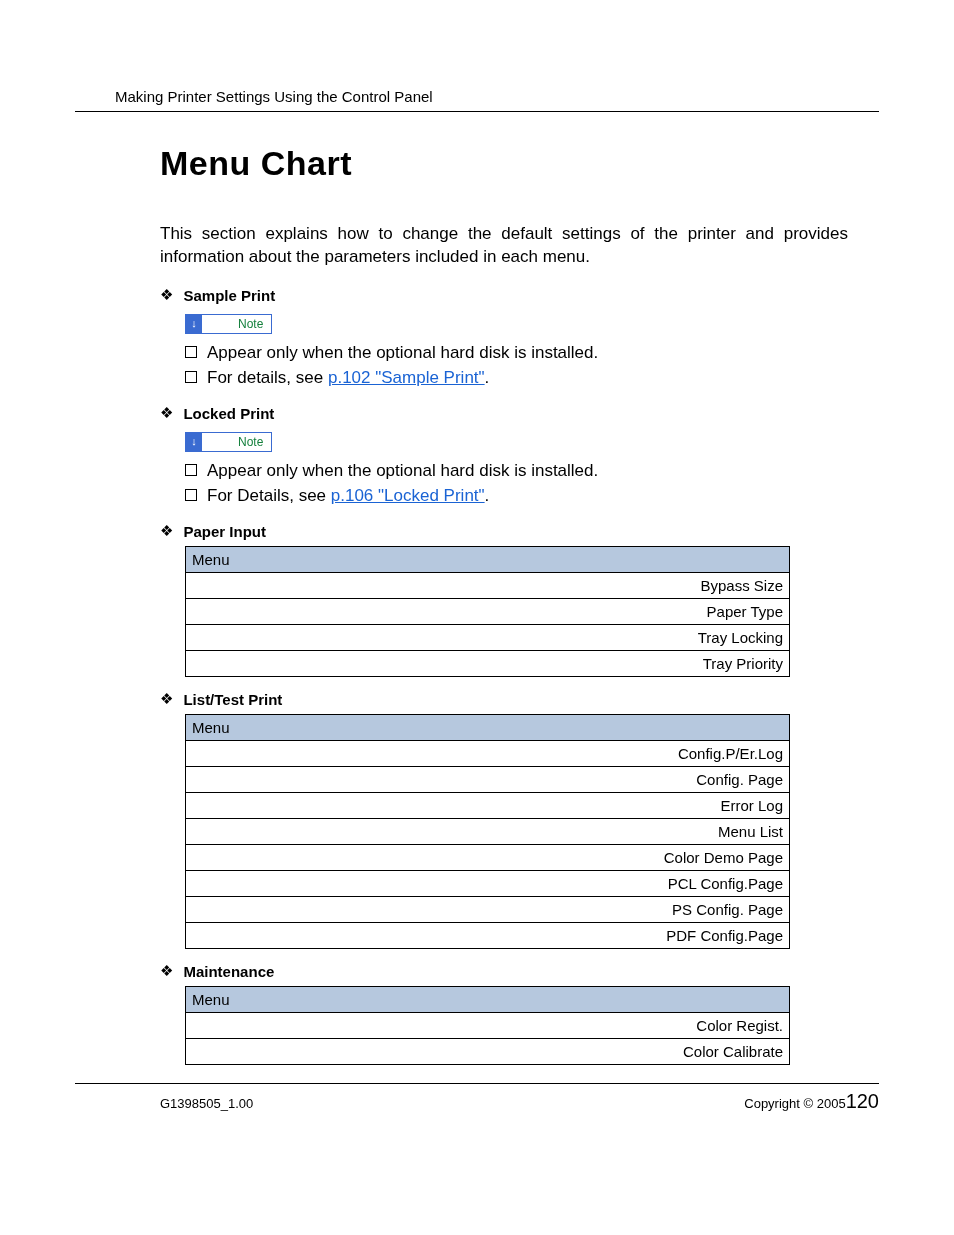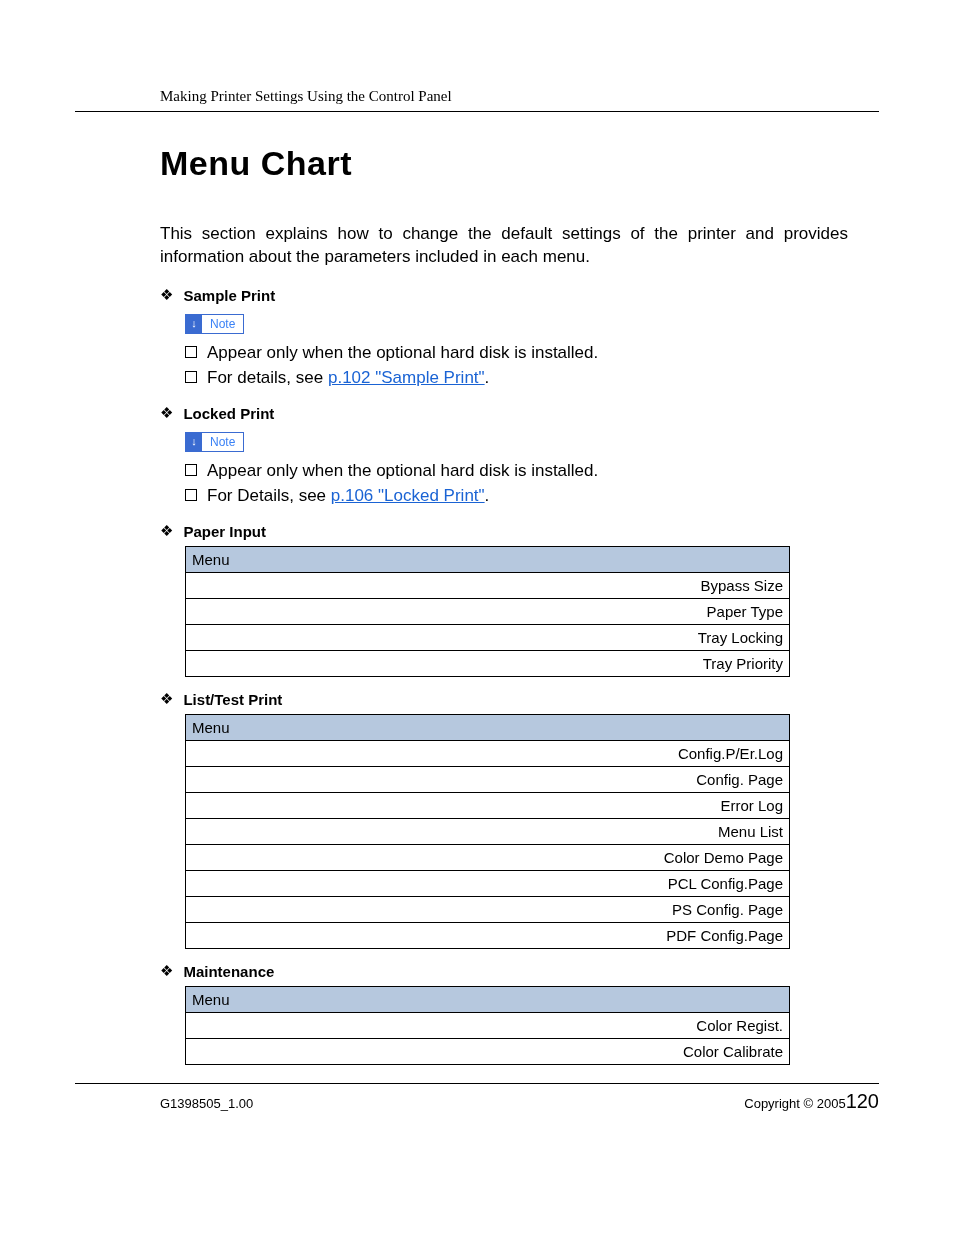--- a/index.html
+++ b/index.html
@@ -10,23 +10,22 @@
     color: #000;
     width: 954px;
   }
   .page {
     padding: 88px 75px 50px 75px;
     position: relative;
     min-height: 1097px;
   }
   .running-head {
     font-size: 15px;
-    margin-left: 85px;
+    margin-left: 40px;
     margin-bottom: 6px;
-    font-family: Liberation Serif, serif;
   }
   .hr-top {
     border: none;
     border-top: 1.5px solid #000;
     margin: 0 0 32px 0;
   }
   .title {
     font-family: "Helvetica Neue", Helvetica, Arial, sans-serif;
     font-size: 34px;
     font-weight: 700;
@@ -71,25 +70,26 @@
     width: 16px;
     background: #3a6bd1;
     color: #fff;
     display: flex;
     align-items: center;
     justify-content: center;
     font-size: 11px;
     line-height: 1;
   }
   .note-badge .note-label {
-    color: #3b82f6;
+    color: #15803d;
     padding: 0 8px;
     display: flex;
     align-items: center;
     font-size: 12px;
+    margin-left: 28px;
   }
   .bullet-line {
     margin-left: 110px;
     font-size: 17px;
     line-height: 1.5;
     display: flex;
   }
   .bullet-line .box {
     width: 10px;
     height: 10px;

